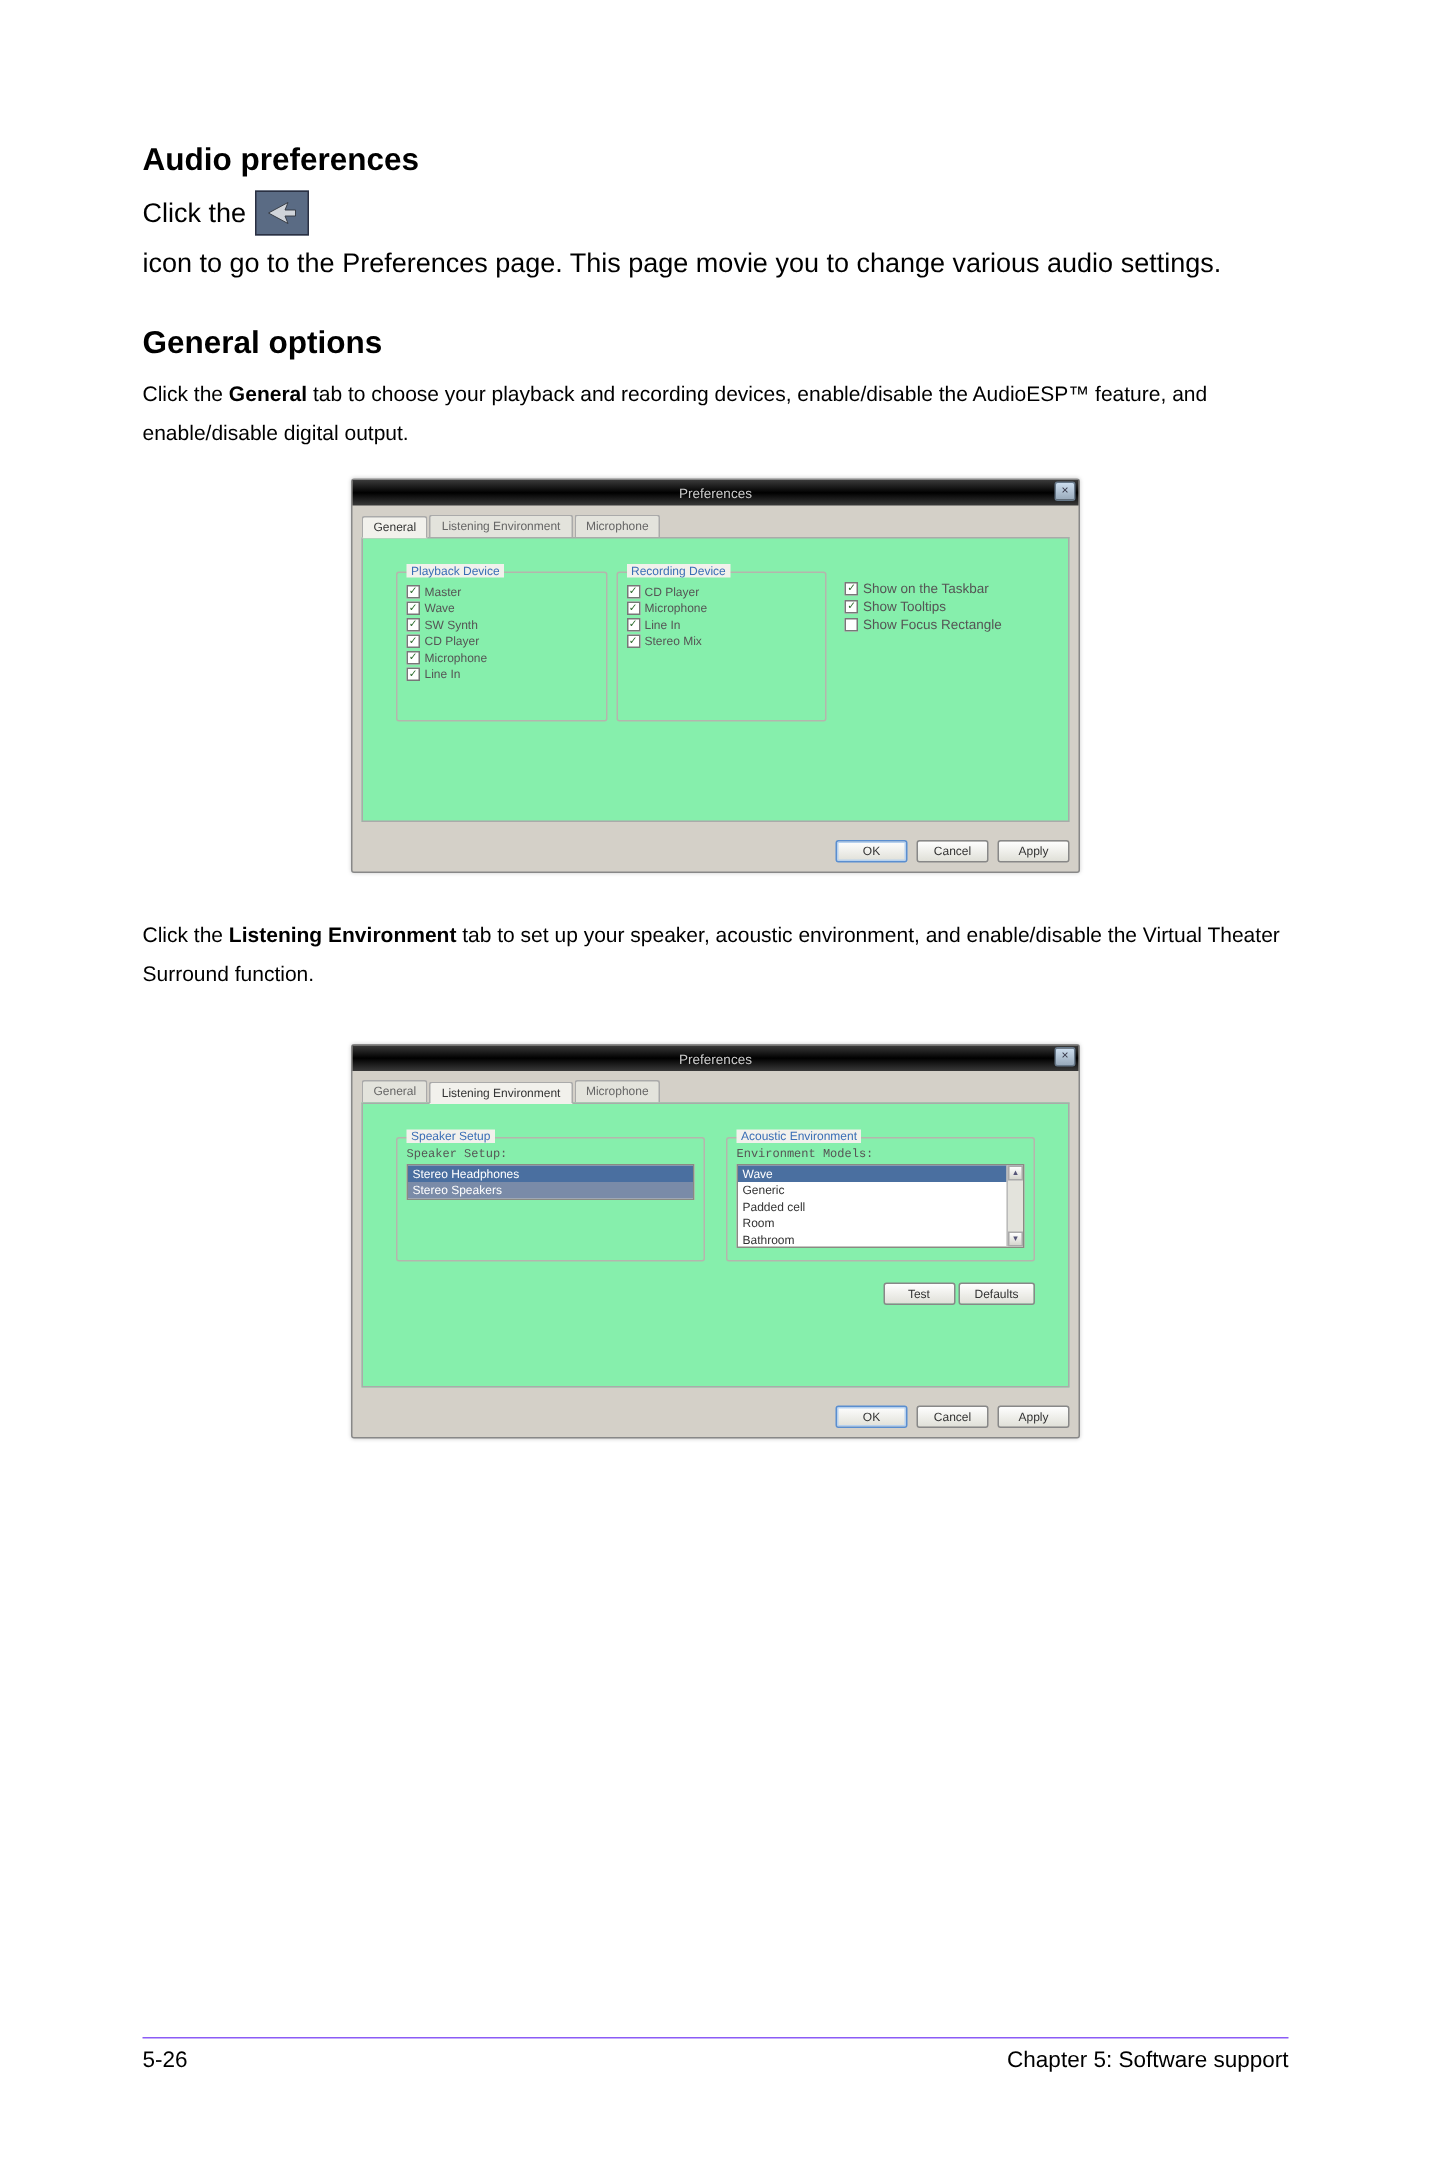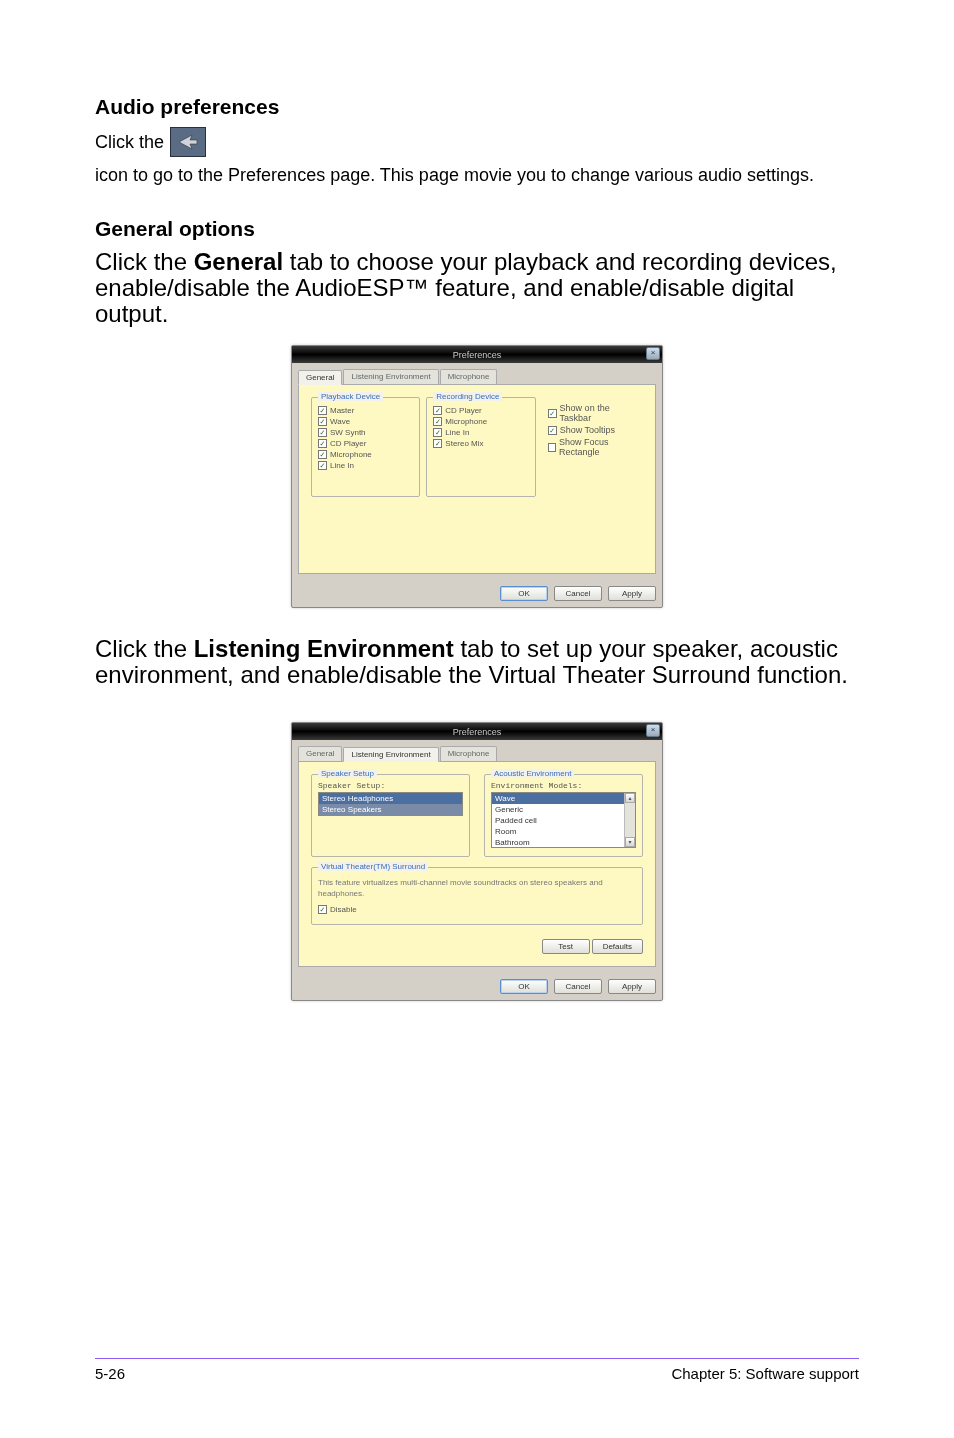--- a/index.html
+++ b/index.html
@@ -34,36 +34,36 @@
       height: 30px;
       background: #5a6b84;
       border: 1px solid #2a3042;
       align-items: center;
       justify-content: center;
       vertical-align: middle;
       margin: 0 2px;
       color: #fff;
     }
     p {
-      font-size: 24px;
+      font-size: 14px;
       line-height: 26px;
     }
     .section {
       margin-bottom: 22px;
     }
     .section-gap {
       margin-top: 28px;
     }
     .bold {
       font-weight: bold;
     }
 
     
     .dialog {
-      width: 372px;
+      width: 486px;
       margin: 18px auto 0 auto;
       background: #d4d0c8;
       border: 1px solid #888;
       border-radius: 2px;
       box-shadow: 0 0 3px rgba(0,0,0,0.2);
       font-size: 9px;
     }
     .title-bar {
       background: linear-gradient(to bottom, #3a3a3a, #000000, #3a3a3a);
       color: #e0e0e0;
@@ -111,23 +111,23 @@
     }
     .tab.active {
       background: #f2f1ec;
       color: #333;
       position: relative;
       top: 1px;
       border-bottom: 1px solid #f2f1ec;
       z-index: 2;
     }
     .tab-pane {
-      background: #fef9c3;
+      background: #86efac;
       border: 1px solid #aaa;
-      padding: 12px;
+      padding: 22px;
       min-height: 190px;
       position: relative;
     }
     .cols3 {
       display: flex;
       gap: 6px;
     }
     .fieldset {
       border: 1px solid #b5b5ad;
       border-radius: 2px;
@@ -406,28 +406,20 @@
               <div class="listbox-row">Bathroom</div>
               <div class="scrollbar">
                 <div class="scroll-btn">▴</div>
                 <div style="flex:1"></div>
                 <div class="scroll-btn" style="position:absolute;bottom:0;left:0;right:0;">▾</div>
               </div>
             </div>
           </div>
         </div>
 
-        <div class="fieldset" style="margin-top:10px;">
-          <div class="fieldset-legend">Virtual Theater(TM) Surround</div>
-          <div class="vt-desc">This feature virtualizes multi-channel movie soundtracks on stereo speakers and headphones.</div>
-          <div class="chk-row">
-            <span class="chk">✓</span>
-            <span>Disable</span>
-          </div>
-        </div>
 
         <div class="lower-btn-row">
           <div class="dlg-btn">Test</div>
           <div class="dlg-btn">Defaults</div>
         </div>
       </div>
     </div>
     <div class="btn-row">
       <div class="dlg-btn default">OK</div>
       <div class="dlg-btn">Cancel</div>

